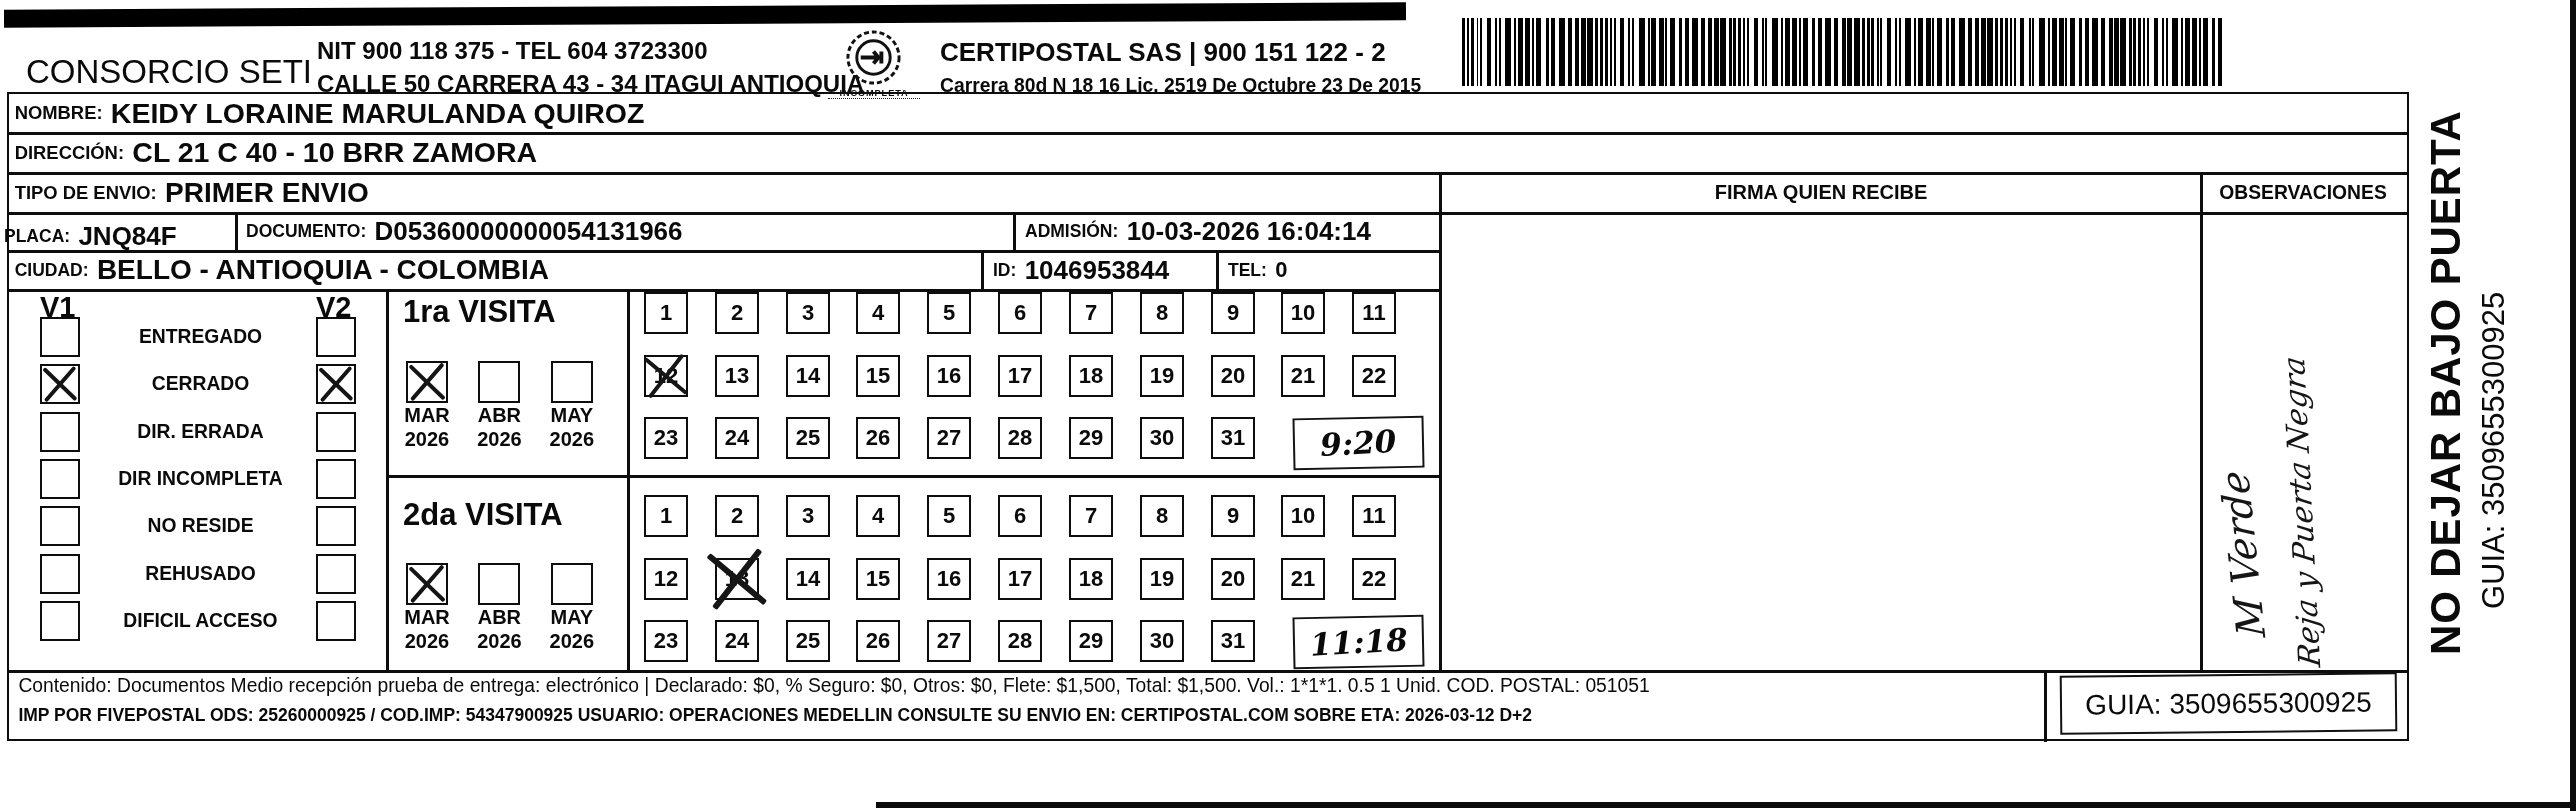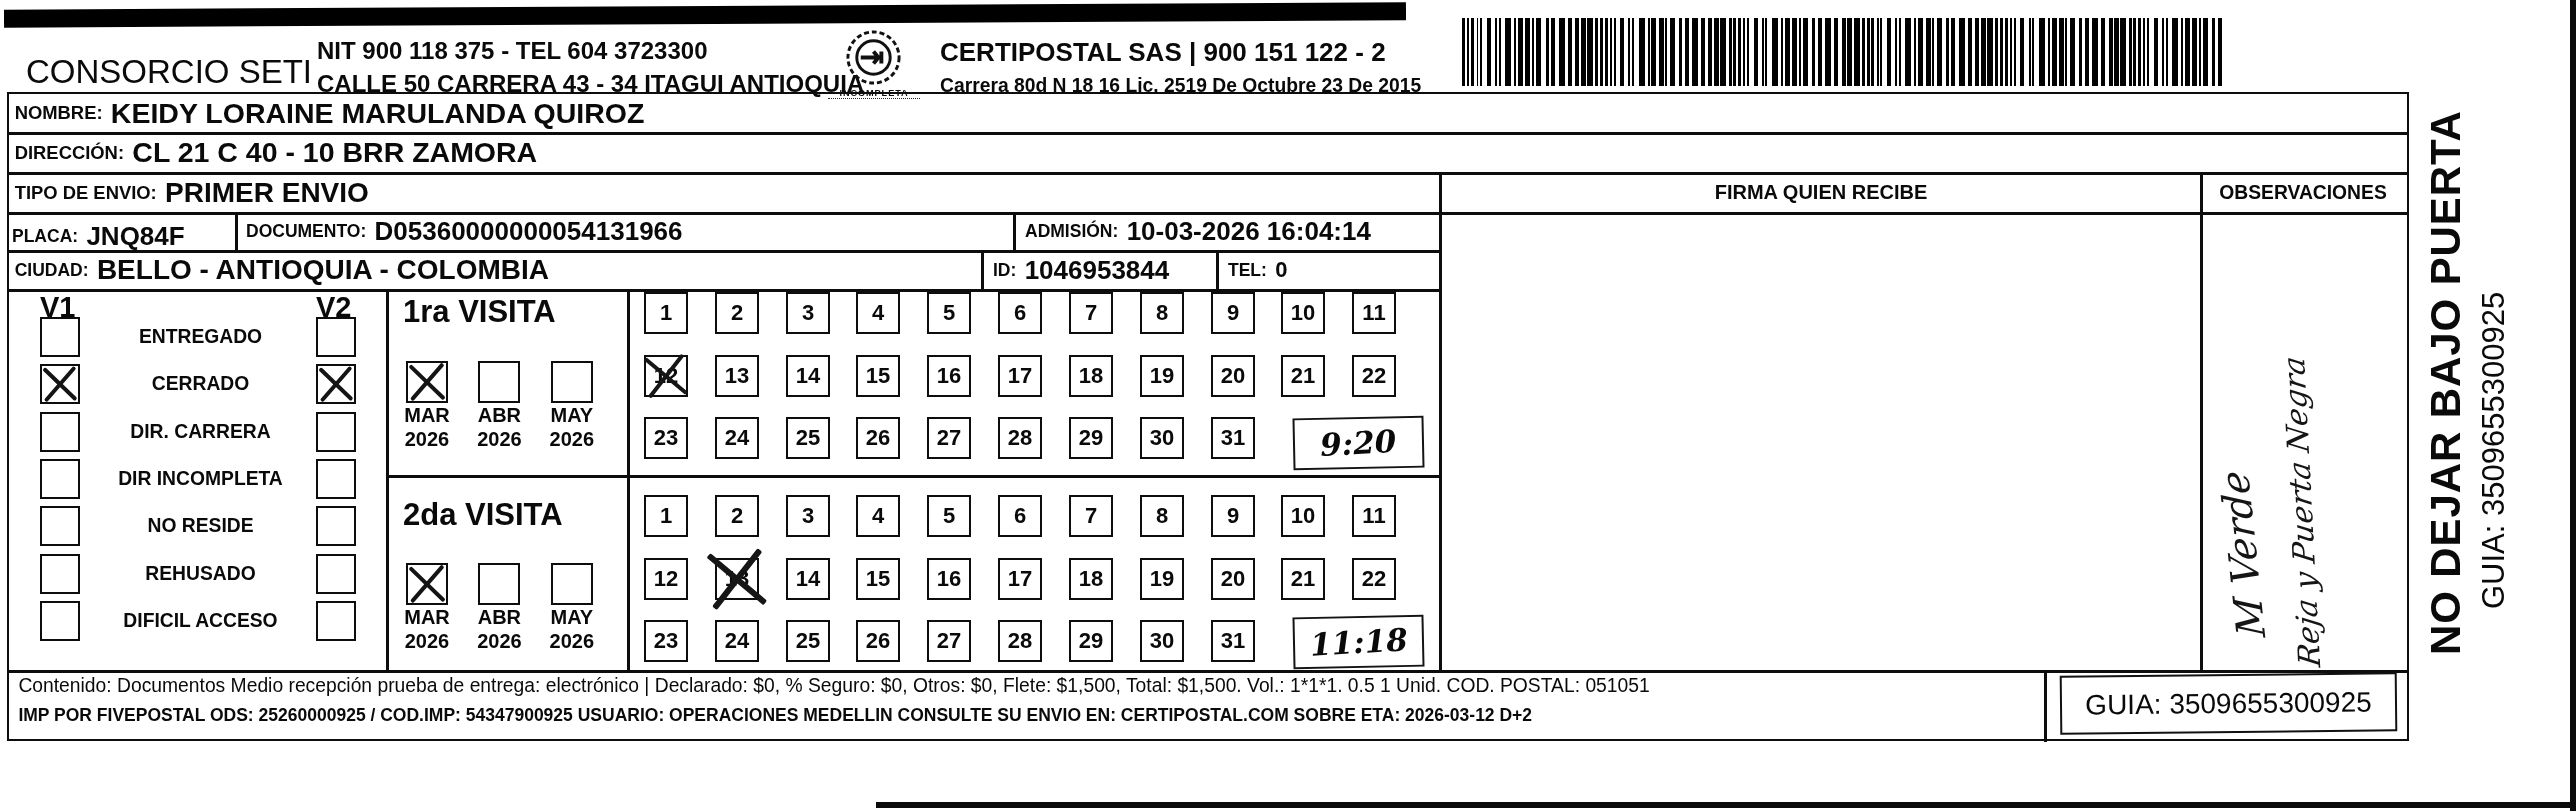--- a/index.html
+++ b/index.html
@@ -271,21 +271,21 @@
     <span class="lbl">DIRECCIÓN:</span>
     <span class="val lg">CL 21 C 40 - 10 BRR ZAMORA</span>
   </div>
   <div class="band" style="left:14.7px;top:173px;height:39px">
     <span class="lbl">TIPO DE ENVIO:</span>
     <span class="val">PRIMER ENVIO</span>
   </div>
   <div class="sec-head" style="left:1442px;top:173px;width:758px;height:39px;font-size:20px">FIRMA QUIEN RECIBE</div>
   <div class="sec-head" style="left:2203px;top:173px;width:200px;height:39px;font-size:19.3px">OBSERVACIONES</div>
 
-  <div class="band" style="left:12px;top:212px;height:49px">
+  <div class="band" style="left:4px;top:212px;height:49px">
     <span class="lbl sm">PLACA:</span>
     <span class="val md">JNQ84F</span>
   </div>
   <div class="band" style="left:246px;top:212px;height:38px">
     <span class="lbl sm">DOCUMENTO:</span>
     <span class="val md">D05360000000054131966</span>
   </div>
   <div class="band" style="left:1025px;top:212px;height:38px">
     <span class="lbl sm">ADMISIÓN:</span>
     <span class="val md">10-03-2026 16:04:14</span>
@@ -311,21 +311,21 @@
         <span class="status-label">ENTREGADO</span>
         <div class="cb v2"></div>
       </div>
       <div class="status-row" style="top: 47px;">
         <div class="cb v1 xmark"></div>
         <span class="status-label">CERRADO</span>
         <div class="cb v2 xmark"></div>
       </div>
       <div class="status-row" style="top: 95px;">
         <div class="cb v1"></div>
-        <span class="status-label">DIR. CARRERA</span>
+        <span class="status-label">DIR. ERRADA</span>
         <div class="cb v2"></div>
       </div>
       <div class="status-row" style="top: 142px;">
         <div class="cb v1"></div>
         <span class="status-label">DIR INCOMPLETA</span>
         <div class="cb v2"></div>
       </div>
       <div class="status-row" style="top: 189px;">
         <div class="cb v1"></div>
         <span class="status-label">NO RESIDE</span>

